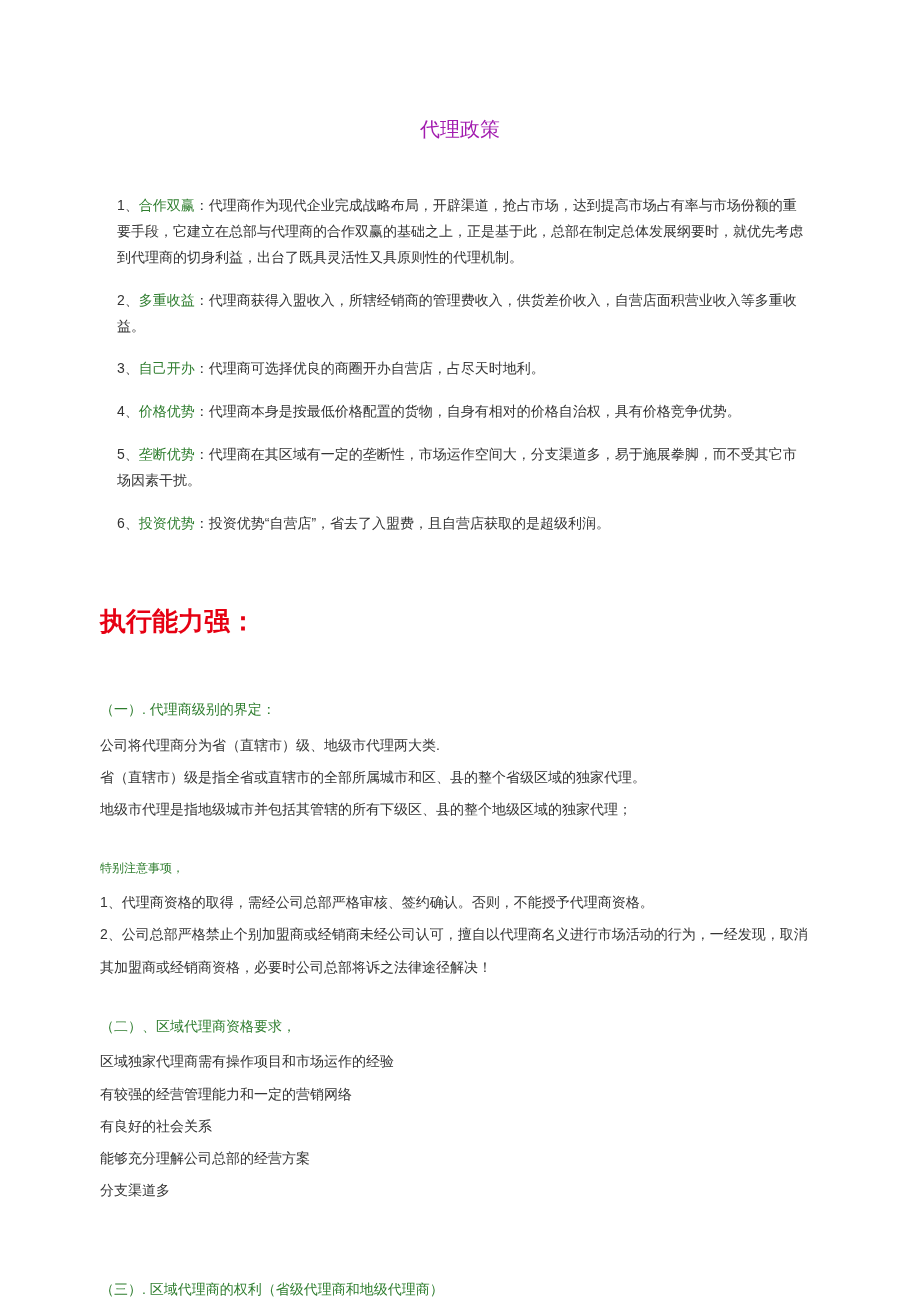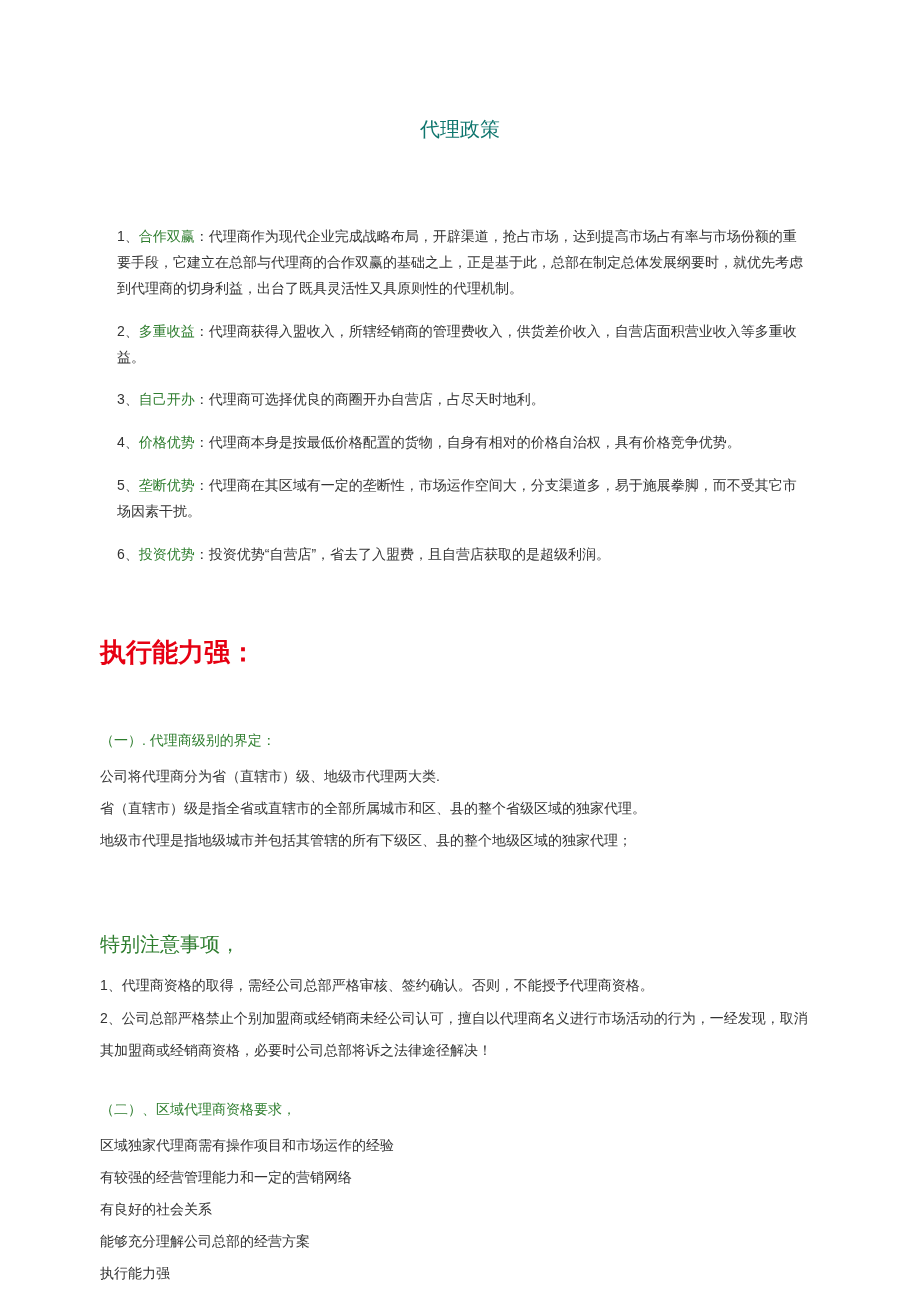--- a/index.html
+++ b/index.html
@@ -13,22 +13,22 @@
     font-size: 14px;
     color: #333;
     line-height: 1.9;
   }
   .page {
     padding: 110px 100px 60px 100px;
   }
   .title {
     text-align: center;
     font-size: 20px;
-    color: #0f766e;
-    margin-bottom: 76px;
+    color: #a21caf;
+    margin-bottom: 45px;
   }
   .intro-block {
     line-height: 1.85;
   }
   .intro-item {
     margin: 17px;
   }
   .idx { color: #333; }
   .kw { color: #2e7d2e; }
   .txt { color: #333; }
@@ -46,22 +46,22 @@
     margin-bottom: 6px;
   }
   .policy p,
   .notice p,
   .req p {
     margin: 0;
     line-height: 2.3;
   }
   .notice-heading {
     color: #2e7d2e;
-    font-size: 20px;
-    margin-top: 69px;
+    font-size: 12px;
+    margin-top: 32px;
     margin-bottom: 6px;
   }
   .section-gap {
     margin-top: 30px;
   }
   .section-gap-big {
     margin-top: 70px;
   }
 </style>
 </head>
@@ -106,20 +106,20 @@
     <p>1、代理商资格的取得，需经公司总部严格审核、签约确认。否则，不能授予代理商资格。</p>
     <p>2、公司总部严格禁止个别加盟商或经销商未经公司认可，擅自以代理商名义进行市场活动的行为，一经发现，取消其加盟商或经销商资格，必要时公司总部将诉之法律途径解决！</p>
   </div>
 
   <div class="req section-gap">
     <div class="sec-heading">（二）、区域代理商资格要求，</div>
     <p>区域独家代理商需有操作项目和市场运作的经验</p>
     <p>有较强的经营管理能力和一定的营销网络</p>
     <p>有良好的社会关系</p>
     <p>能够充分理解公司总部的经营方案</p>
-    <p>执行能力强</p>
+    <p>分支渠道多</p>
   </div>
 
   <div class="section-gap-big">
     <div class="sec-heading">（三）. 区域代理商的权利（省级代理商和地级代理商）</div>
   </div>
 
 </div>
 
 </body></html>

